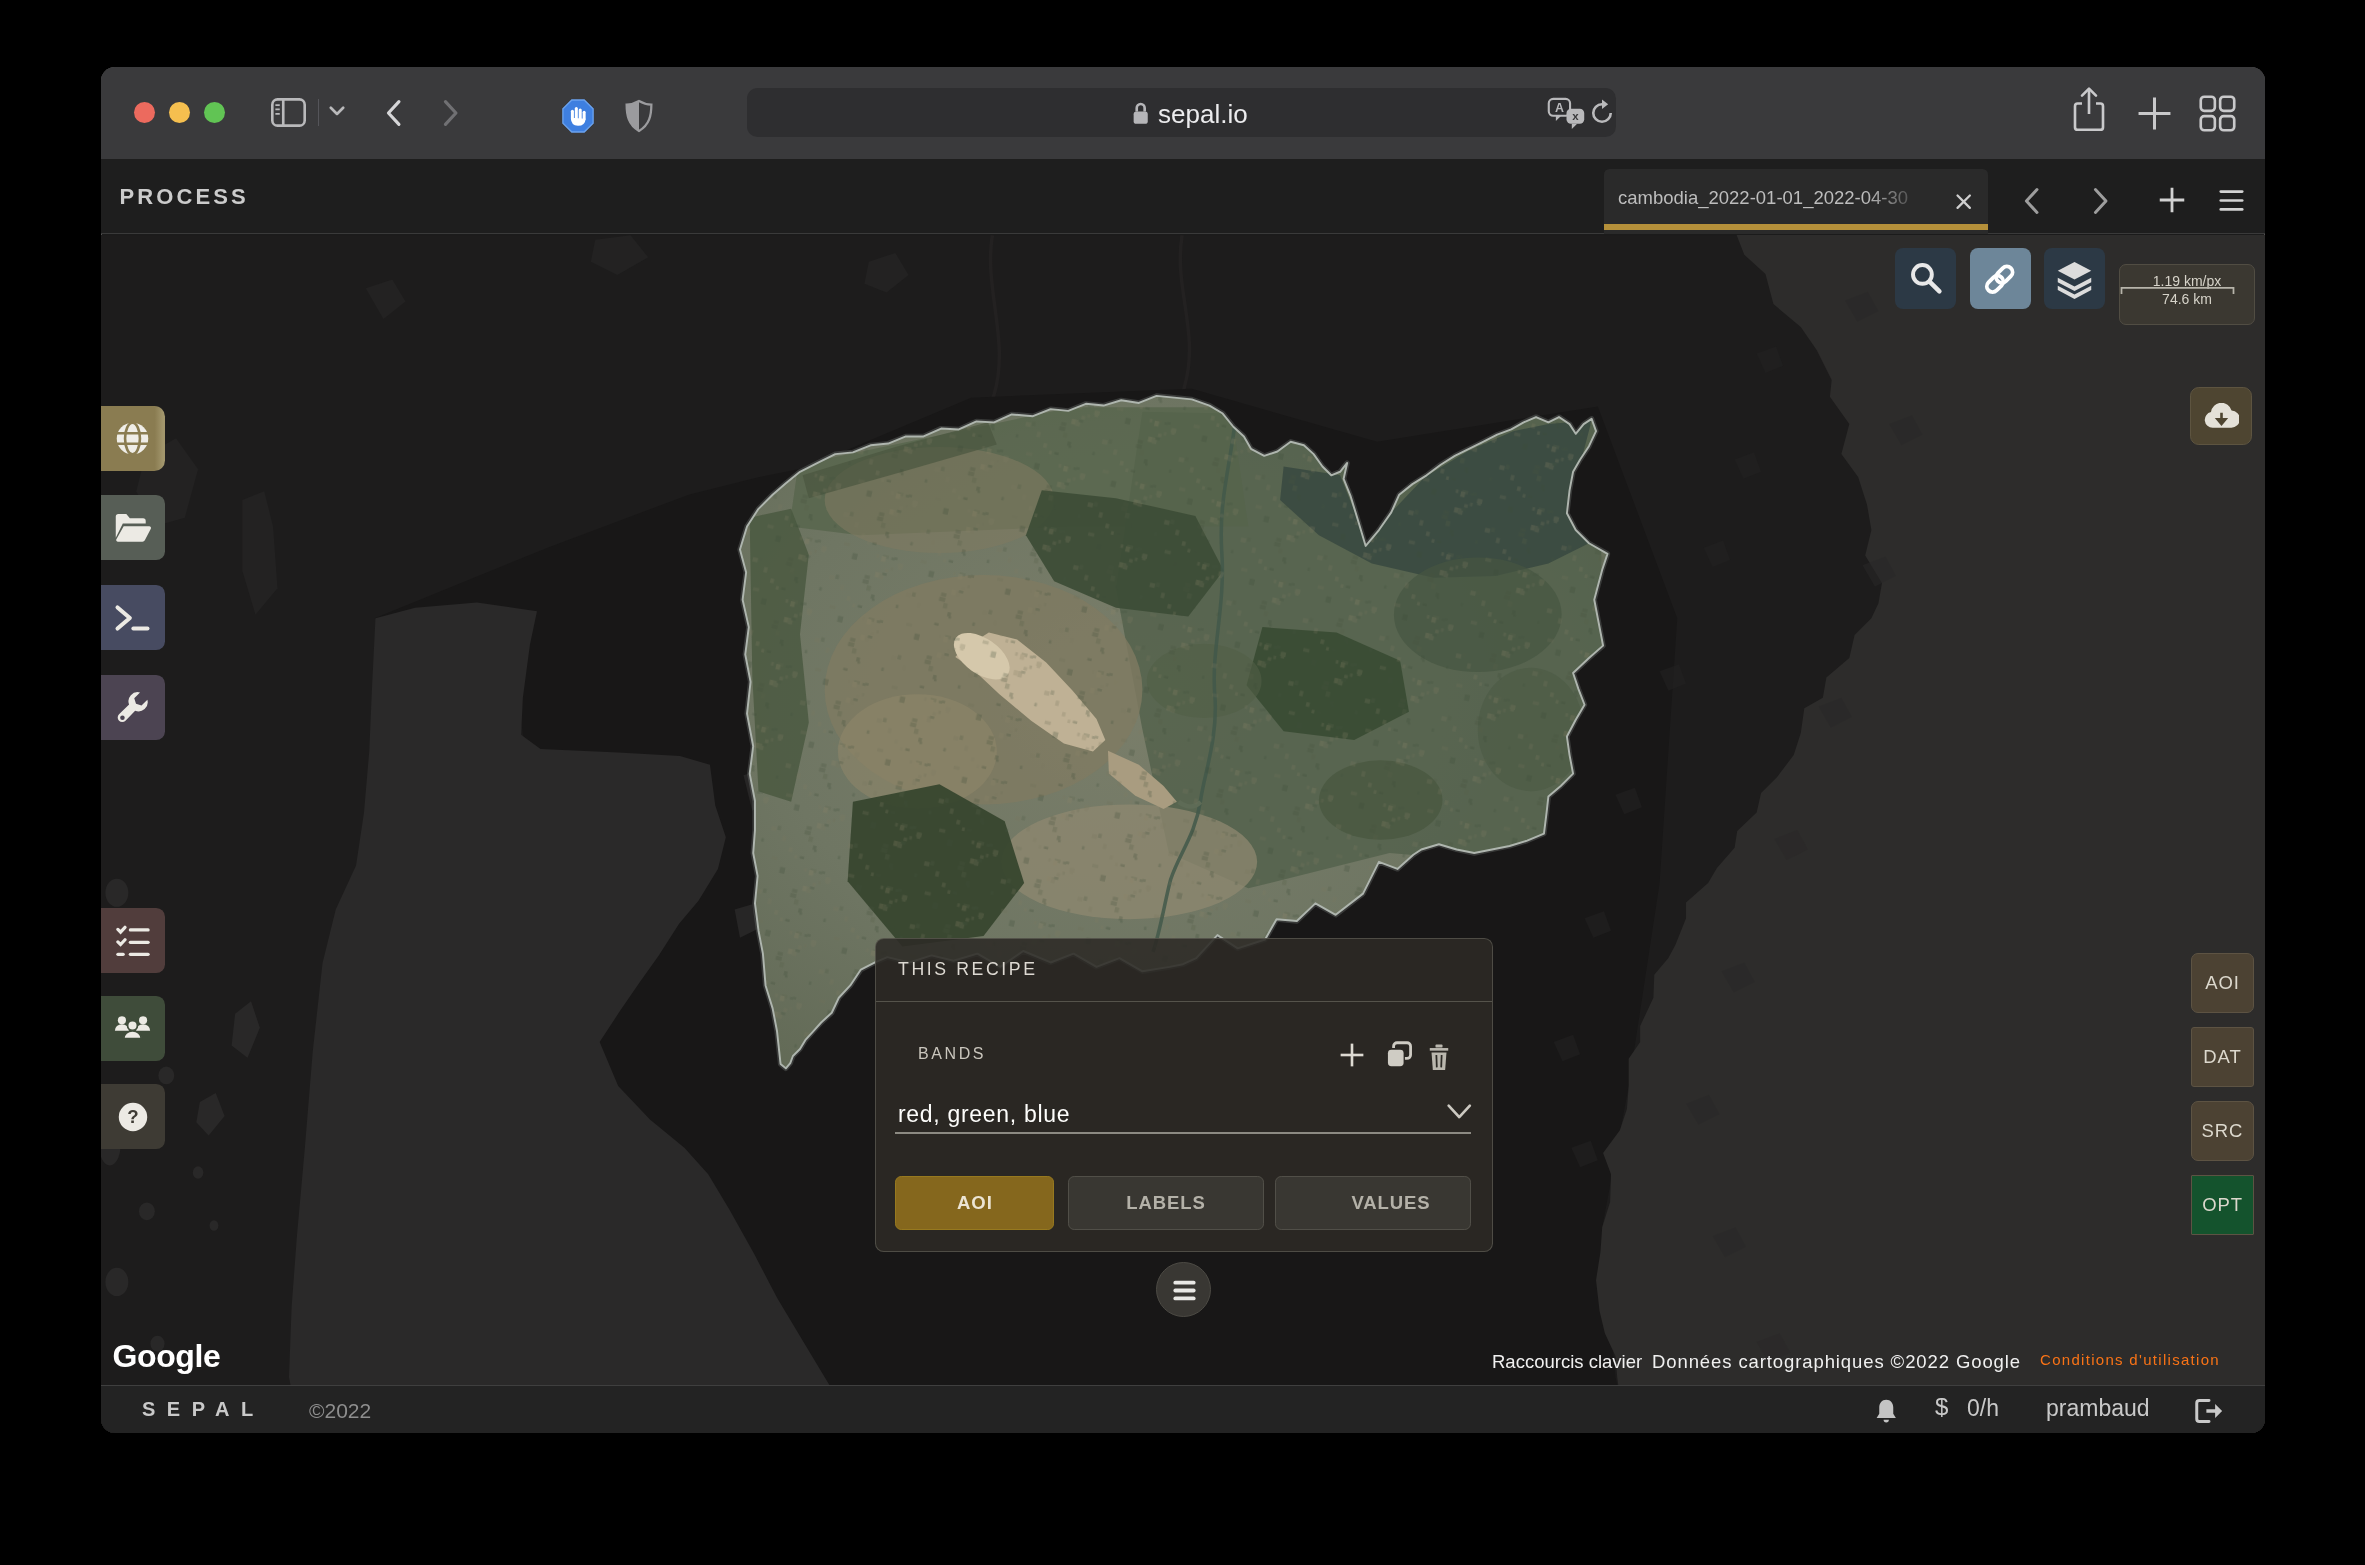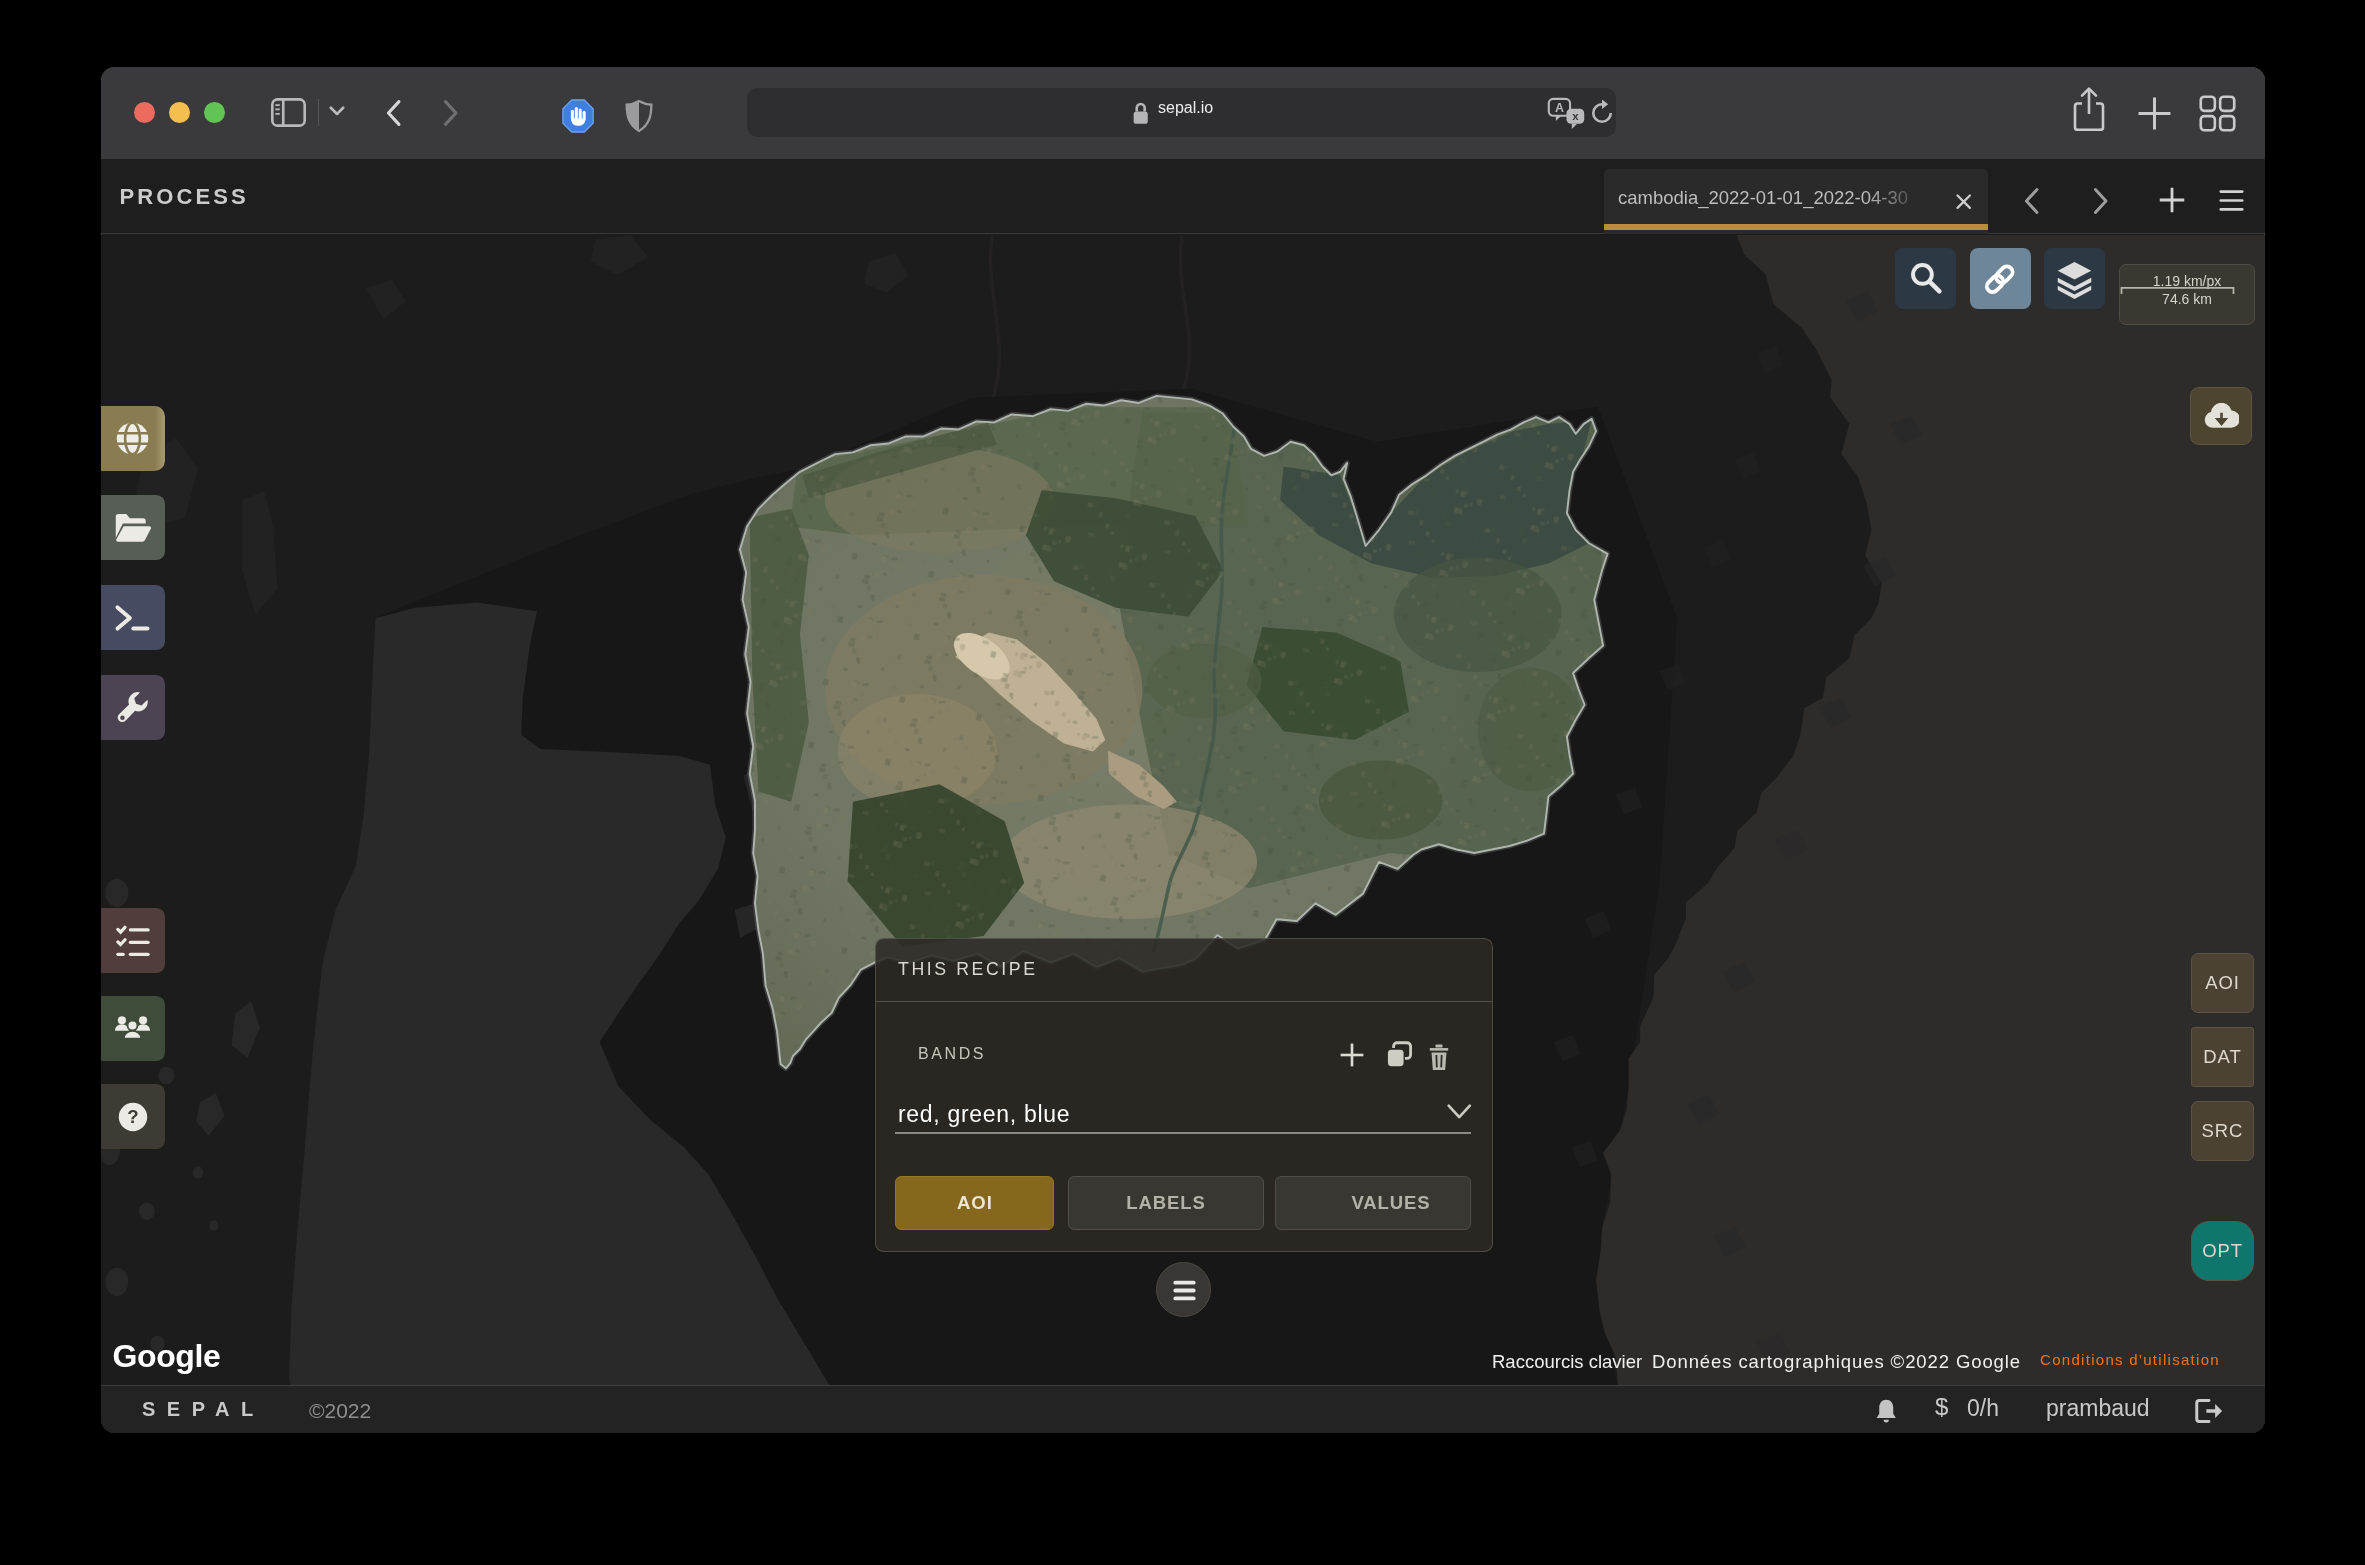--- a/index.html
+++ b/index.html
@@ -54,21 +54,21 @@
     <svg class="ab" style="left:523px;top:32px;" width="30" height="34" viewBox="0 0 34 38">
       <path d="M17 2 C22 5 27 6 31 6 C31 18 29 29 17 36 C5 29 3 18 3 6 C7 6 12 5 17 2 Z" fill="none" stroke="#9b9b9e" stroke-width="2.6"></path>
       <path d="M17 2 C12 5 7 6 3 6 C3 18 5 29 17 36 Z" fill="#9b9b9e"></path>
     </svg>
 
     <div class="ab" style="left:646px;top:21px;width:869px;height:49px;background:#2e2e30;border-radius:10.6px;"></div>
     <svg class="ab" style="left:1030px;top:33px;" width="19.4" height="26.5" viewBox="0 0 22 30">
       <rect x="3" y="13" width="16" height="14" rx="3" fill="#b5b5b8"></rect>
       <path d="M6.5 13 V9 a4.5 4.5 0 0 1 9 0 V13" fill="none" stroke="#b5b5b8" stroke-width="3"></path>
     </svg>
-    <div class="ab" style="left:1057px;top:32px;font-size:16px;color:#ececee;">sepal.io</div>
+    <div class="ab" style="left:1057px;top:32px;font-size:26px;color:#ececee;">sepal.io</div>
 
     <svg class="ab" style="left:1446px;top:30px;" width="39" height="34" viewBox="0 0 44 38">
       <rect x="2" y="2" width="24" height="19" rx="5" fill="none" stroke="#b9b9bb" stroke-width="2.4"></rect>
       <text x="14" y="17" font-size="14" font-family="Liberation Sans" fill="#b9b9bb" text-anchor="middle" font-weight="bold">A</text>
       <path d="M10 21 L10 27 L16 21 Z" fill="#b9b9bb"></path>
       <rect x="22" y="13" width="20" height="17" rx="5" fill="#b9b9bb"></rect>
       <text x="32" y="26" font-size="13" font-family="Liberation Sans" fill="#38383a" text-anchor="middle" font-weight="bold">x</text>
       <path d="M28 30 L28 36 L34 30 Z" fill="#b9b9bb"></path>
     </svg>
 
@@ -340,21 +340,21 @@
 <path d="M10 28 a9 9 0 0 1 -2 -17.8 A12 12 0 0 1 31.5 8.5 A8.5 8.5 0 0 1 31 28 Z" fill="#e4e1d8"></path>
 <g stroke="#4e4531" stroke-width="3">
             <line x1="20" y1="11" x2="20" y2="23"></line>
           </g>
 <path d="M14.5 18 L20 24.5 L25.5 18 Z" fill="#4e4531" stroke="#4e4531" stroke-width="2"></path>
 </svg>
       </div>
 <div class="ab" style="left:2090px;top:718px;width:63px;height:60px;background:#4c4233;border-radius:7px;border:0.9px solid #5d5343;color:#dcd8cd;font-size:18.5px;text-align:center;line-height:58px;letter-spacing:0.9px;">AOI</div>
 <div class="ab" style="left:2090px;top:792px;width:63px;height:60px;background:#4c4233;border-radius:3px;border:0.9px solid #5d5343;color:#dcd8cd;font-size:18.5px;text-align:center;line-height:58px;letter-spacing:0.9px;">DAT</div>
 <div class="ab" style="left:2090px;top:866px;width:63px;height:60px;background:#4c4233;border-radius:7px;border:0.9px solid #5d5343;color:#dcd8cd;font-size:18.5px;text-align:center;line-height:58px;letter-spacing:0.9px;">SRC</div>
-<div class="ab" style="left:2090px;top:940px;width:63px;height:60px;background:#0f766e;border-radius:18px;border:0.9px solid #5d5343;color:#dcd8cd;font-size:18.5px;text-align:center;line-height:58px;letter-spacing:0.9px;margin-top:46px;">OPT</div>
+<div class="ab" style="left:2090px;top:940px;width:63px;height:60px;background:#14532d;border-radius:1px;border:0.9px solid #5d5343;color:#dcd8cd;font-size:18.5px;text-align:center;line-height:58px;letter-spacing:0.9px;">OPT</div>
 <div class="ab" style="left:774px;top:703px;width:618px;height:314px;background:rgba(44,42,37,0.88);border:0.9px solid rgba(125,121,110,0.45);border-radius:8.8px;">
 <div class="ab" style="left:22px;top:20px;font-size:17.7px;letter-spacing:2.6px;color:#ddd9d2;">THIS RECIPE</div>
 <div class="ab" style="left:0;top:62px;width:616px;height:0.9px;background:#55534b;"></div>
 <div class="ab" style="left:22px;top:106px;font-size:16px;letter-spacing:2.6px;color:#cac6bd;margin-left:20px;">BANDS</div>
 <svg class="ab" style="left:462px;top:102px;" width="28" height="28" viewBox="0 0 32 32">
 <line x1="16" y1="3" x2="16" y2="29" stroke="#dddad2" stroke-width="3"></line>
 <line x1="3" y1="16" x2="29" y2="16" stroke="#dddad2" stroke-width="3"></line>
 </svg>
 <svg class="ab" style="left:510px;top:102px;" width="26.5" height="27" viewBox="0 0 30 31">
 <rect x="2" y="10" width="18" height="19" rx="4" fill="#cfccc4"></rect>

